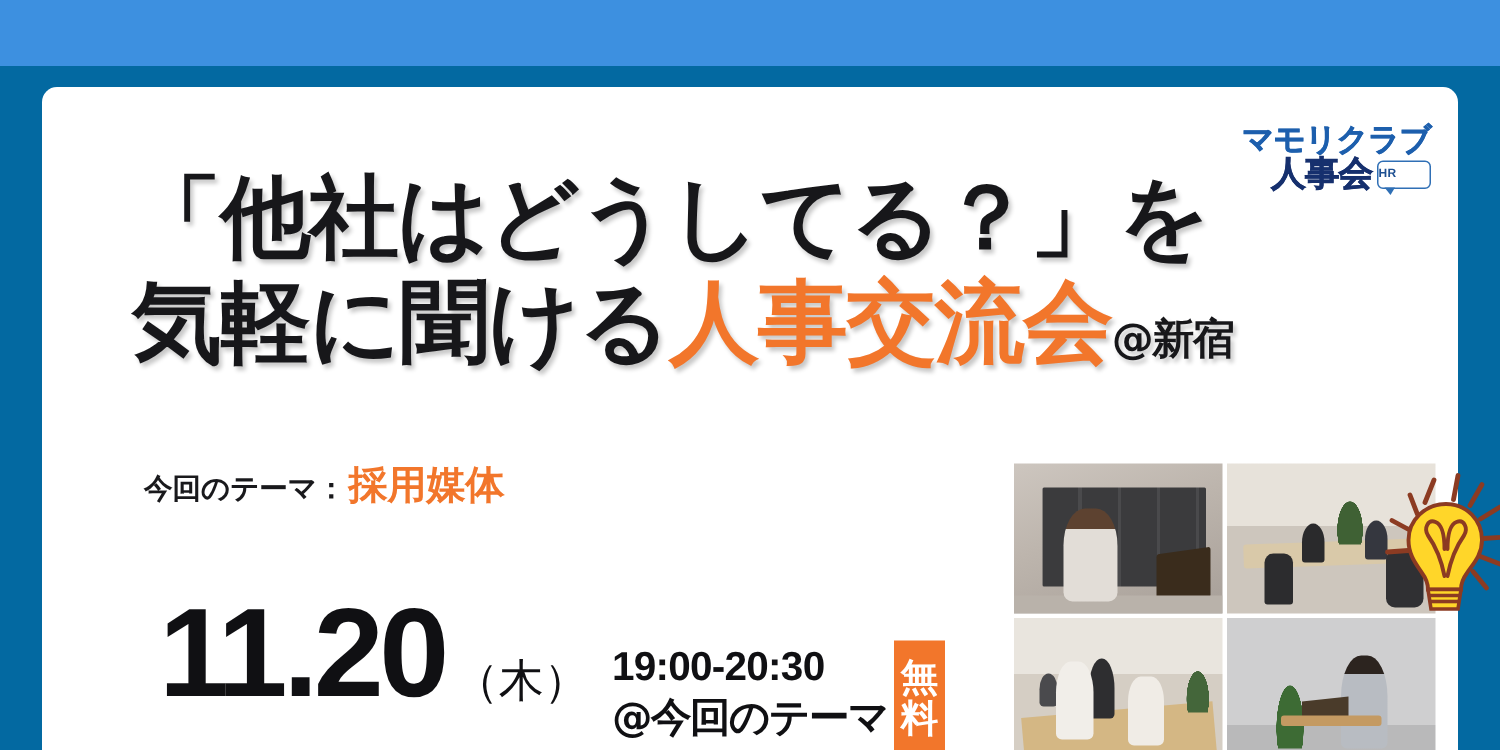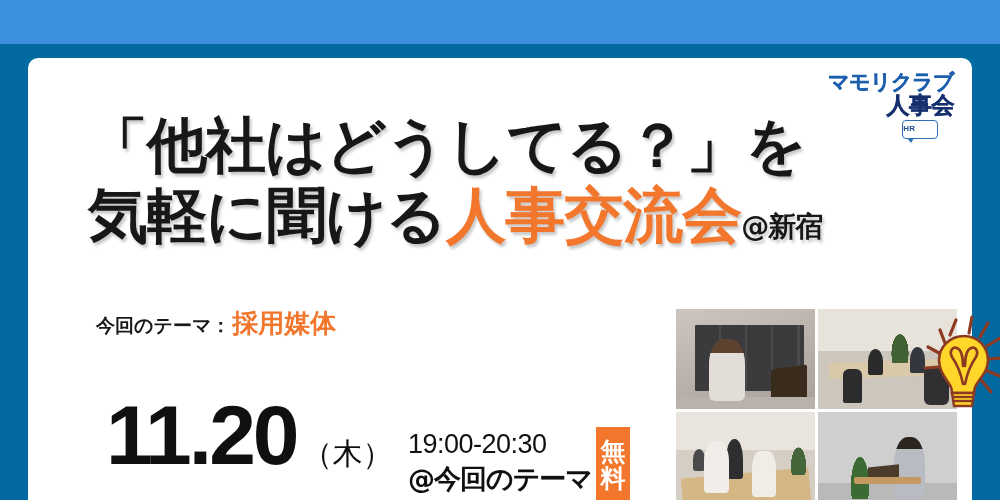--- a/index.html
+++ b/index.html
@@ -28,21 +28,21 @@
     width:132px; height:58px;
     display:flex; flex-direction:column; align-items:flex-end;
     justify-content:center;
   }
   #logo-line1 {
     font-size:21px; font-weight:bold; color:#1d5fad;
     letter-spacing:-0.5px; line-height:1.05;
     font-family:"DejaVu Sans",sans-serif;
     -webkit-text-stroke:0.4px #1d5fad;
   }
-  #logo-line2row { display:flex; align-items:center; gap:3px; line-height:1.05;flex-direction:column; }
+  #logo-line2row { display:flex; align-items:center; gap:3px; line-height:1.05; }
   #logo-line2 {
     font-size:23px; font-weight:bold; color:#16306e;
     letter-spacing:-0.5px;
     font-family:"DejaVu Sans",sans-serif;
     -webkit-text-stroke:0.4px #16306e;
   }
   #hr-bubble {
     position:relative;
     width:36px; height:19px;
     border:1.6px solid #2f6fb5; border-radius:4px;
@@ -104,21 +104,21 @@
   #date-dow {
     font-family:"DejaVu Sans",sans-serif;
     font-size:30px; font-weight:normal; color:#101013;
     margin-left:6px;
   }
 
   
   #time-block { position:absolute; left:380px; top:370px; }
   #time-text {
     font-family:"Liberation Sans",sans-serif;
-    font-size:27px; font-weight:normal; color:#101013;
+    font-size:27px; font-weight:bold; color:#101013;
     letter-spacing:-0.5px; line-height:1.25;
     white-space:nowrap;
   }
   #venue-text {
     font-family:"DejaVu Sans",sans-serif;
     font-size:27px; font-weight:bold; color:#101013;
     letter-spacing:-1px; line-height:1.25;
     white-space:nowrap;
   }
 

